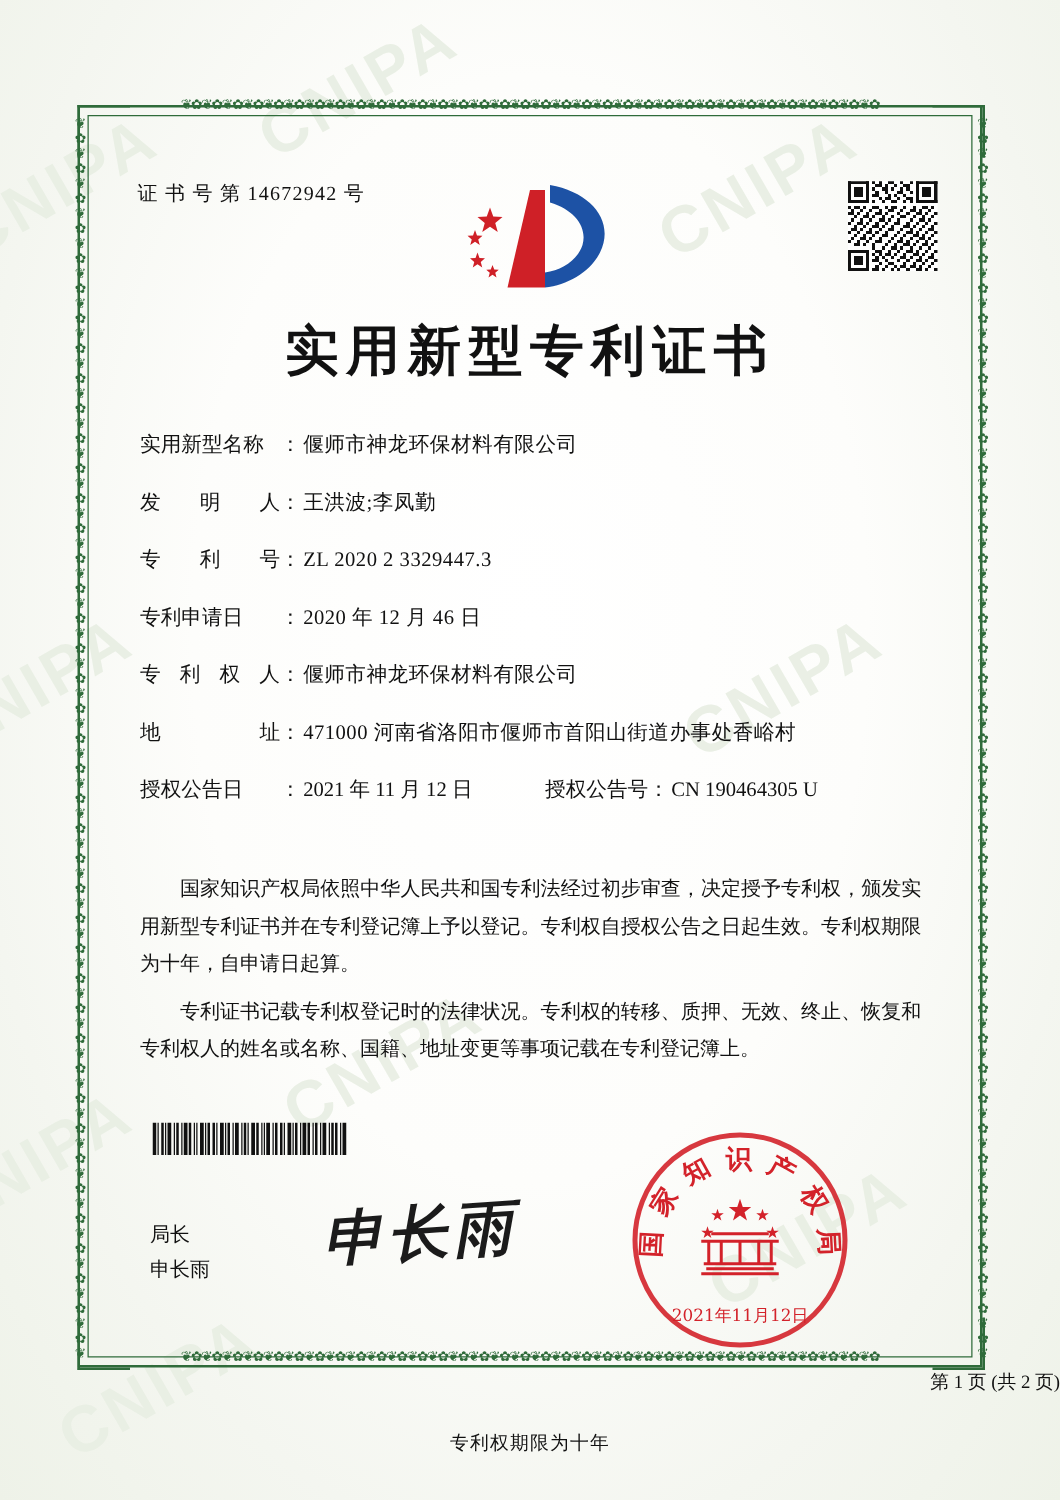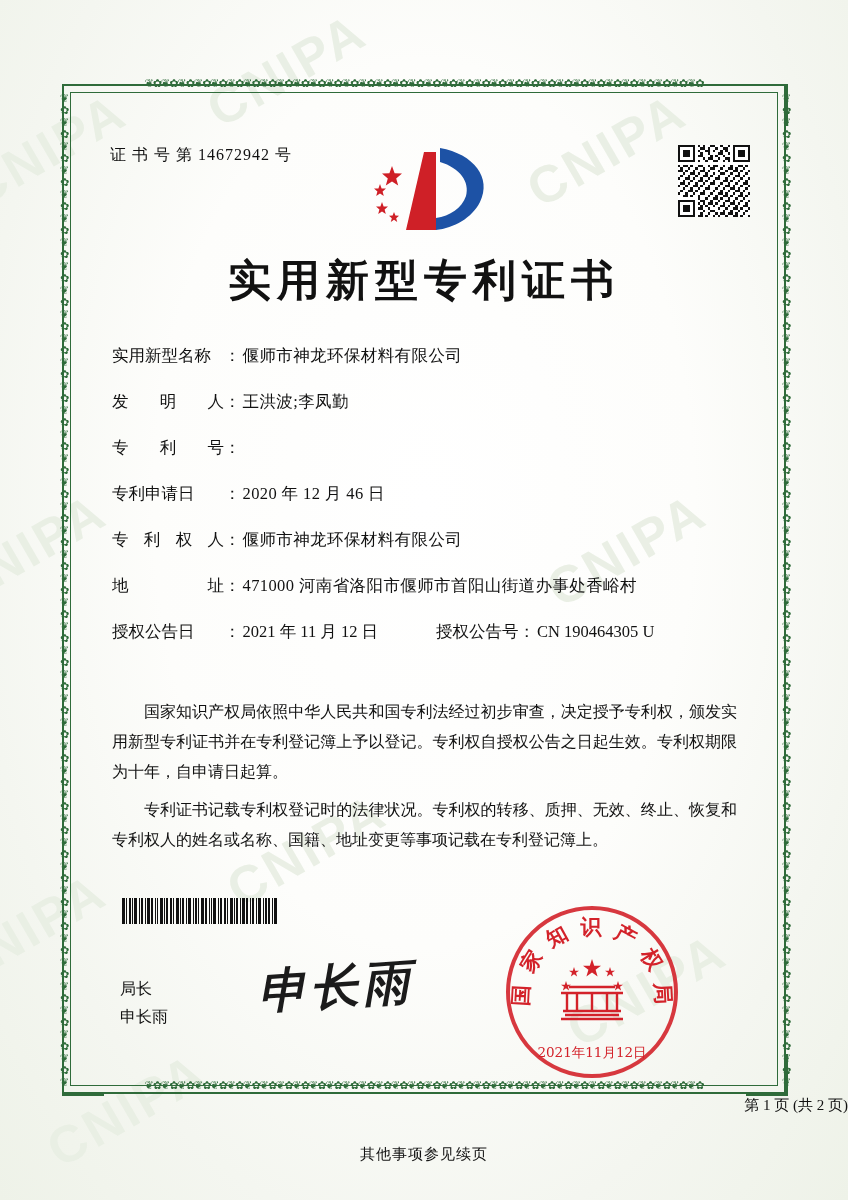--- a/index.html
+++ b/index.html
@@ -608,20 +608,21 @@
       <div class="field-value">王洪波;李凤勤</div>
     </div>
 
     <div class="field-row">
       <div class="field-label spread">
         <span>专</span>
         <span>利</span>
         <span>号</span>
       </div>
       <div class="field-sep">：</div>
+      <div class="field-value">ZL 2020 2 3329447.3</div>
     </div>
 
     <div class="field-row">
       <div class="field-label">专利申请日</div>
       <div class="field-sep">：</div>
       <div class="field-value">2020 年 12 月 46 日</div>
     </div>
 
     <div class="field-row">
       <div class="field-label spread">
@@ -789,15 +790,15 @@
         <polygon points="25,10 26.2,13.6 30,13.6 27,15.8 28.1,19.4 25,17.2 21.9,19.4 23,15.8 20,13.6 23.8,13.6"></polygon>
         <polygon points="61,10 62.2,13.6 66,13.6 63,15.8 64.1,19.4 61,17.2 57.9,19.4 59,15.8 56,13.6 59.8,13.6"></polygon>
         <polygon points="17,24 18.2,27.6 22,27.6 19,29.8 20.1,33.4 17,31.2 13.9,33.4 15,29.8 12,27.6 15.8,27.6"></polygon>
         <polygon points="69,24 70.2,27.6 74,27.6 71,29.8 72.1,33.4 69,31.2 65.9,33.4 67,29.8 64,27.6 67.8,27.6"></polygon>
       </g>
     </svg>
     <div class="seal-date">2021年11月12日</div>
   </div>
 
   <div class="page-num">第 1 页 (共 2 页)</div>
-  <div class="footnote">其他事项参见续页</div>
+  <div class="footnote">专利权期限为十年</div>
 
 </div>
 
 </body></html>

